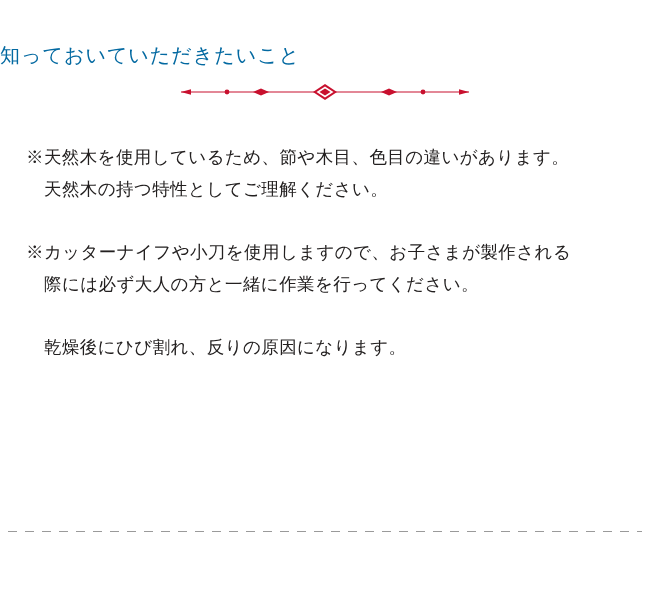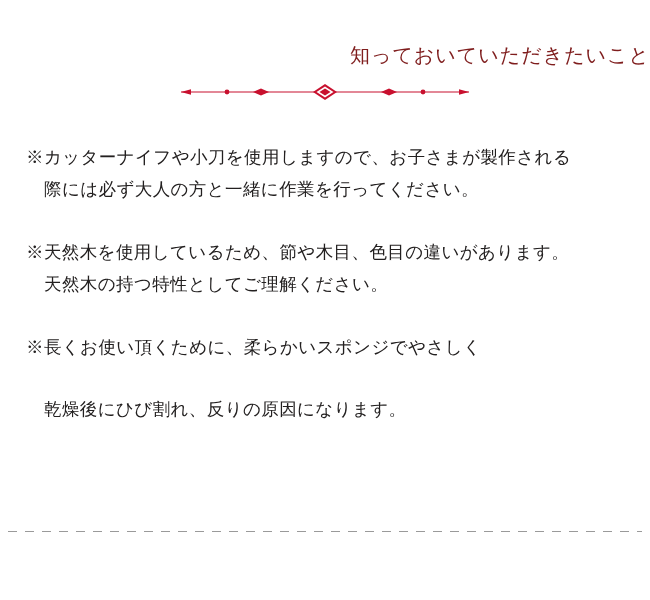--- a/index.html
+++ b/index.html
@@ -14,24 +14,24 @@
     color: #221f1f;
     overflow: hidden;
   }
   .page {
     position: relative;
     width: 650px;
     height: 600px;
     box-sizing: border-box;
   }
   .title {
-    text-align: right;
+    text-align: left;
     font-size: 20px;
     letter-spacing: 1px;
-    color: #7f1d1d;
+    color: #0369a1;
     padding-top: 42px;
     font-weight: normal;
     margin: 0;
   }
   .ornament {
     width: 300px;
     height: 22px;
     margin: 12px auto 0 auto;
     display: block;
   }
@@ -84,31 +84,30 @@
     <polygon points="150,7.5 155.5,11 150,14.5 144.5,11" fill="#c8102e"></polygon>
     <polygon points="78,11 86,7.6 94,11 86,14.4" fill="#c8102e"></polygon>
     <polygon points="206,11 214,7.6 222,11 214,14.4" fill="#c8102e"></polygon>
     <circle cx="52" cy="11" r="2.4" fill="#c8102e"></circle>
     <circle cx="248" cy="11" r="2.4" fill="#c8102e"></circle>
   </svg>
 
   <div class="body-block">
 
     <p class="para">
+      <span class="line">※天然木を使用しているため、節や木目、色目の違いがあります。</span>
+      <span class="line indent">天然木の持つ特性としてご理解ください。</span>
+    </p>
+
+    <p class="para">
       <span class="line">※カッターナイフや小刀を使用しますので、お子さまが製作される</span>
       <span class="line indent">際には必ず大人の方と一緒に作業を行ってください。</span>
     </p>
 
     <p class="para">
-      <span class="line">※天然木を使用しているため、節や木目、色目の違いがあります。</span>
-      <span class="line indent">天然木の持つ特性としてご理解ください。</span>
-    </p>
-
-    <p class="para">
-      <span class="line">※長くお使い頂くために、柔らかいスポンジでやさしく</span>
     </p>
 
     <p class="para">
       <span class="line indent">乾燥後にひび割れ、反りの原因になります。</span>
     </p>
 
   </div>
 
   <div class="divider"></div>
 

